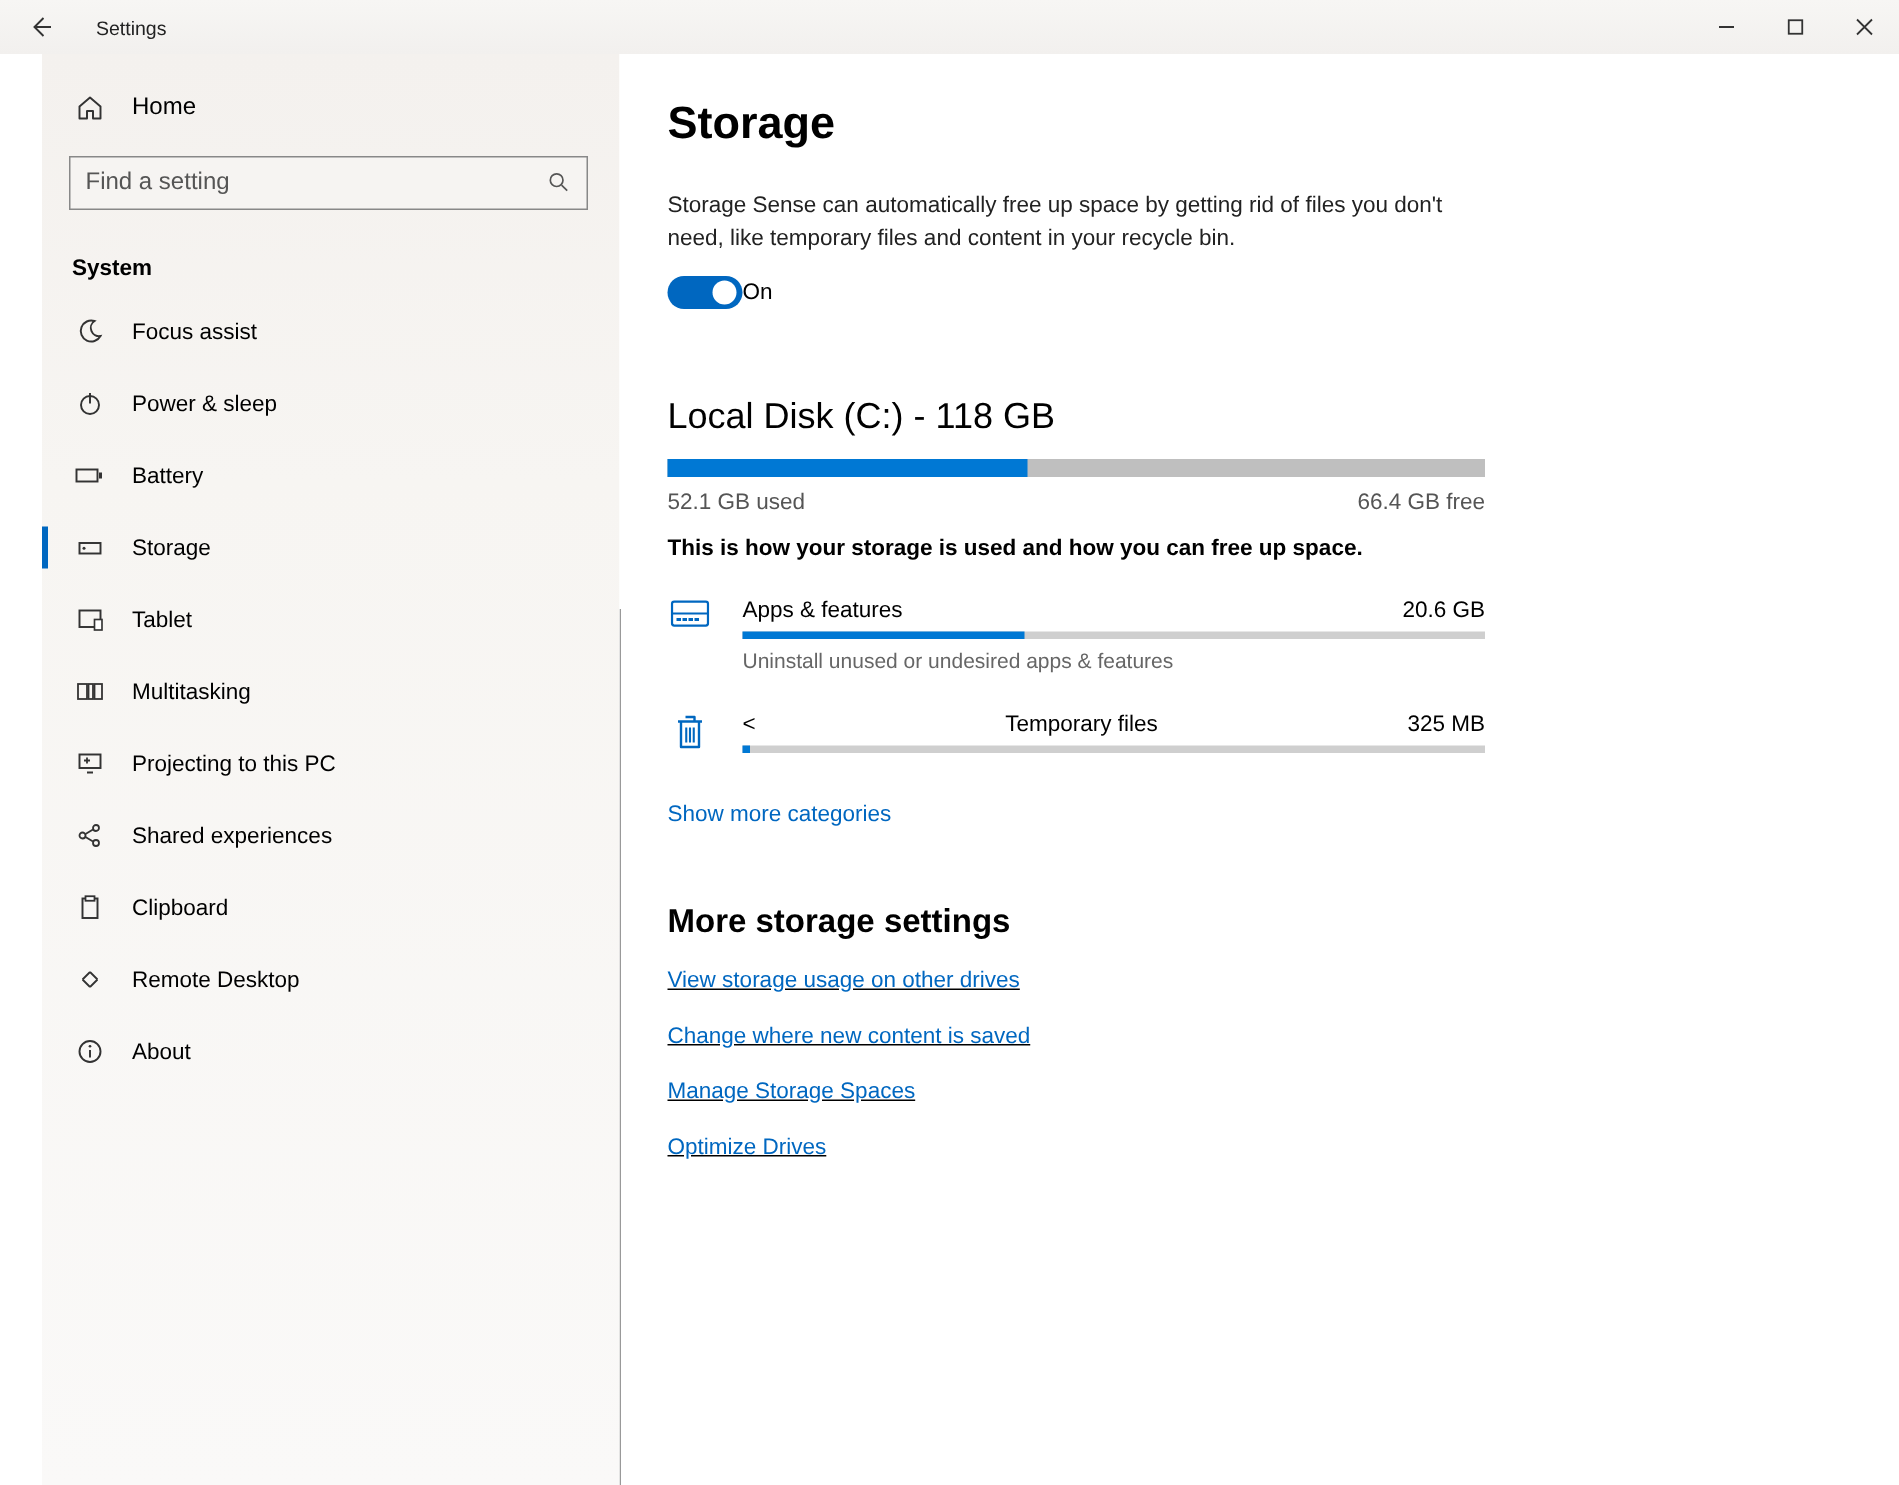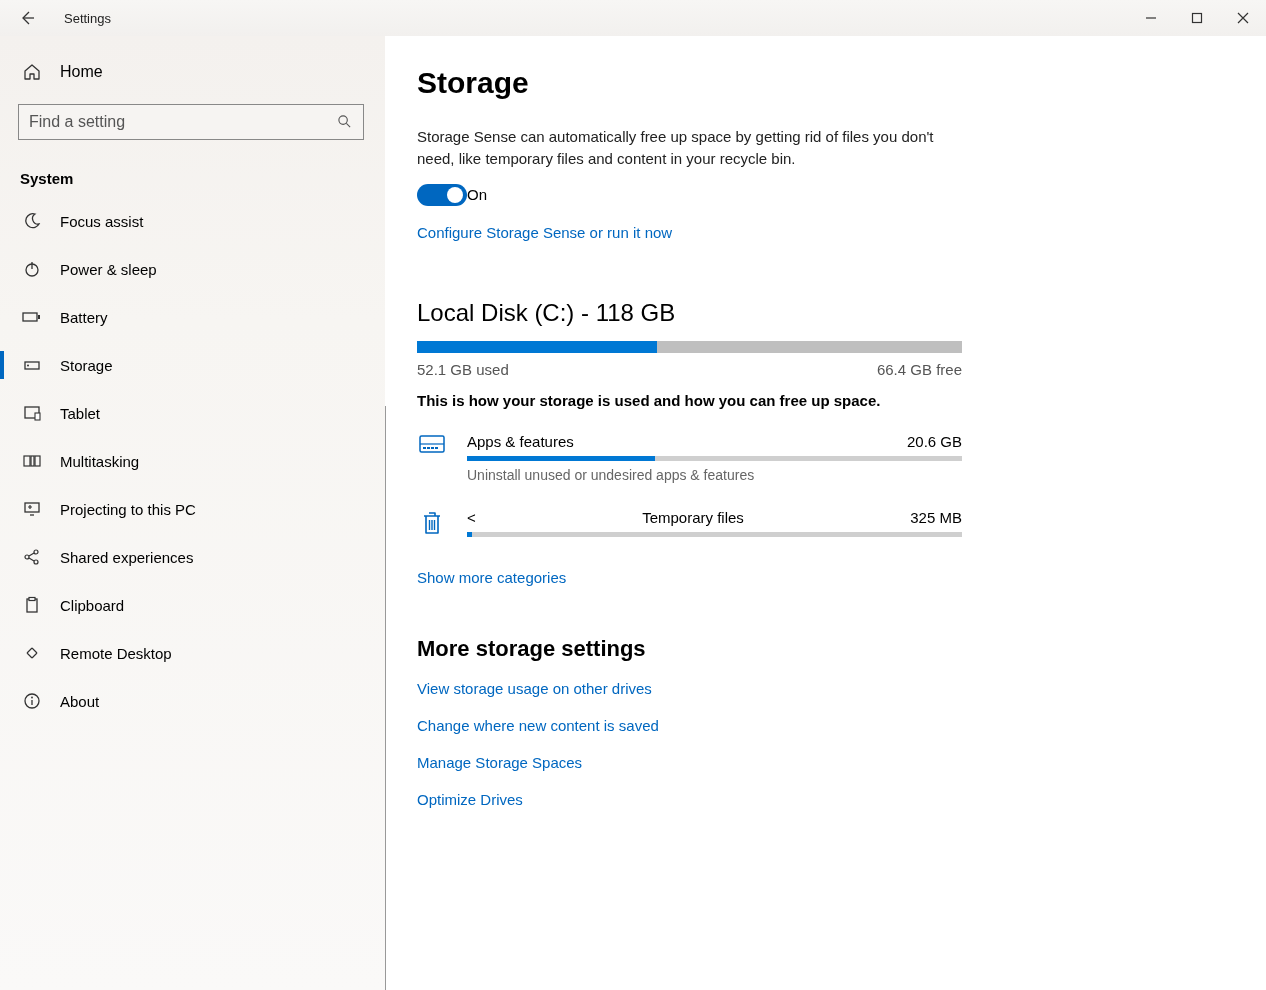--- a/index.html
+++ b/index.html
@@ -31,21 +31,21 @@
     display: flex; align-items: center; justify-content: center;
   }
   .app-title { font-size: 13px; color: #222; }
   .win-controls { display: flex; }
   .win-btn {
     width: 46px; height: 32px;
     display: flex; align-items: center; justify-content: center;
     font-size: 14px; color: #333;
   }
   .win-btn svg { display:block; }
-  .container { display: flex; height: calc(100% - 36px); }
+  .container { display: flex; height: calc(100% - 36px); padding-left: 28px; }
   .sidebar {
     width: 385px;
     background: linear-gradient(to bottom, #f4f1ee 0%, #f7f5f2 30%, #faf9f8 100%);
     padding-top: 16px;
     position: relative;
   }
   .home-row {
     display: flex; align-items: center; gap: 18px;
     padding: 10px 20px 10px 22px;
     font-size: 16px;
@@ -151,21 +151,21 @@
     display:flex; align-items:flex-start; justify-content:center;
     color: #0067c0;
     padding-top: 2px;
   }
   .cat-body { flex: 1; }
   .cat-head { display:flex; justify-content: space-between; font-size:15px; margin-bottom:6px;align-items:flex-end; }
   .cat-bar { width: 100%; height: 5px; background: #cfcfcf; margin-bottom: 6px; }
   .cat-bar .fill { height:100%; background:#0078d4; }
   .cat-sub { font-size: 14px; color: #666; }
   .more-links .link { margin-bottom: 20px; }
-  .more-links { margin-top: 18px; }
+  .more-links { margin-top: 18px; text-decoration: underline; }
 </style>
 </head>
 <body>
 
 <div class="titlebar">
   <div class="titlebar-left">
     <div class="back-arrow">
       <svg width="16" height="16" viewBox="0 0 16 16">
           <path d="M10 2 L4 8 L10 14" stroke="#333" stroke-width="1.3" fill="none"></path>
           <path d="M4 8 H15" stroke="#333" stroke-width="1.3"></path>
@@ -323,21 +323,20 @@
   <div class="content">
     <div class="scroll-line"></div>
     <h1 class="page-title">Storage</h1>
     <p class="description">Storage Sense can automatically free up space by getting rid of files you don't need, like temporary files and content in your recycle bin.</p>
     <div class="toggle-row">
       <div class="toggle">
           <div class="knob"></div>
         </div>
       <span class="toggle-label">On</span>
     </div>
-    <span class="link">Configure Storage Sense or run it now</span>
 
     <h2 class="section-title">Local Disk (C:) - 118 GB</h2>
     <div class="disk-bar">
       <div class="fill" id="disk-fill" style="width: 44%;"></div>
     </div>
     <div class="disk-stats">
       <span>52.1 GB used</span>
       <span>66.4 GB free</span>
     </div>
     <p class="usage-hint">This is how your storage is used and how you can free up space.</p>

